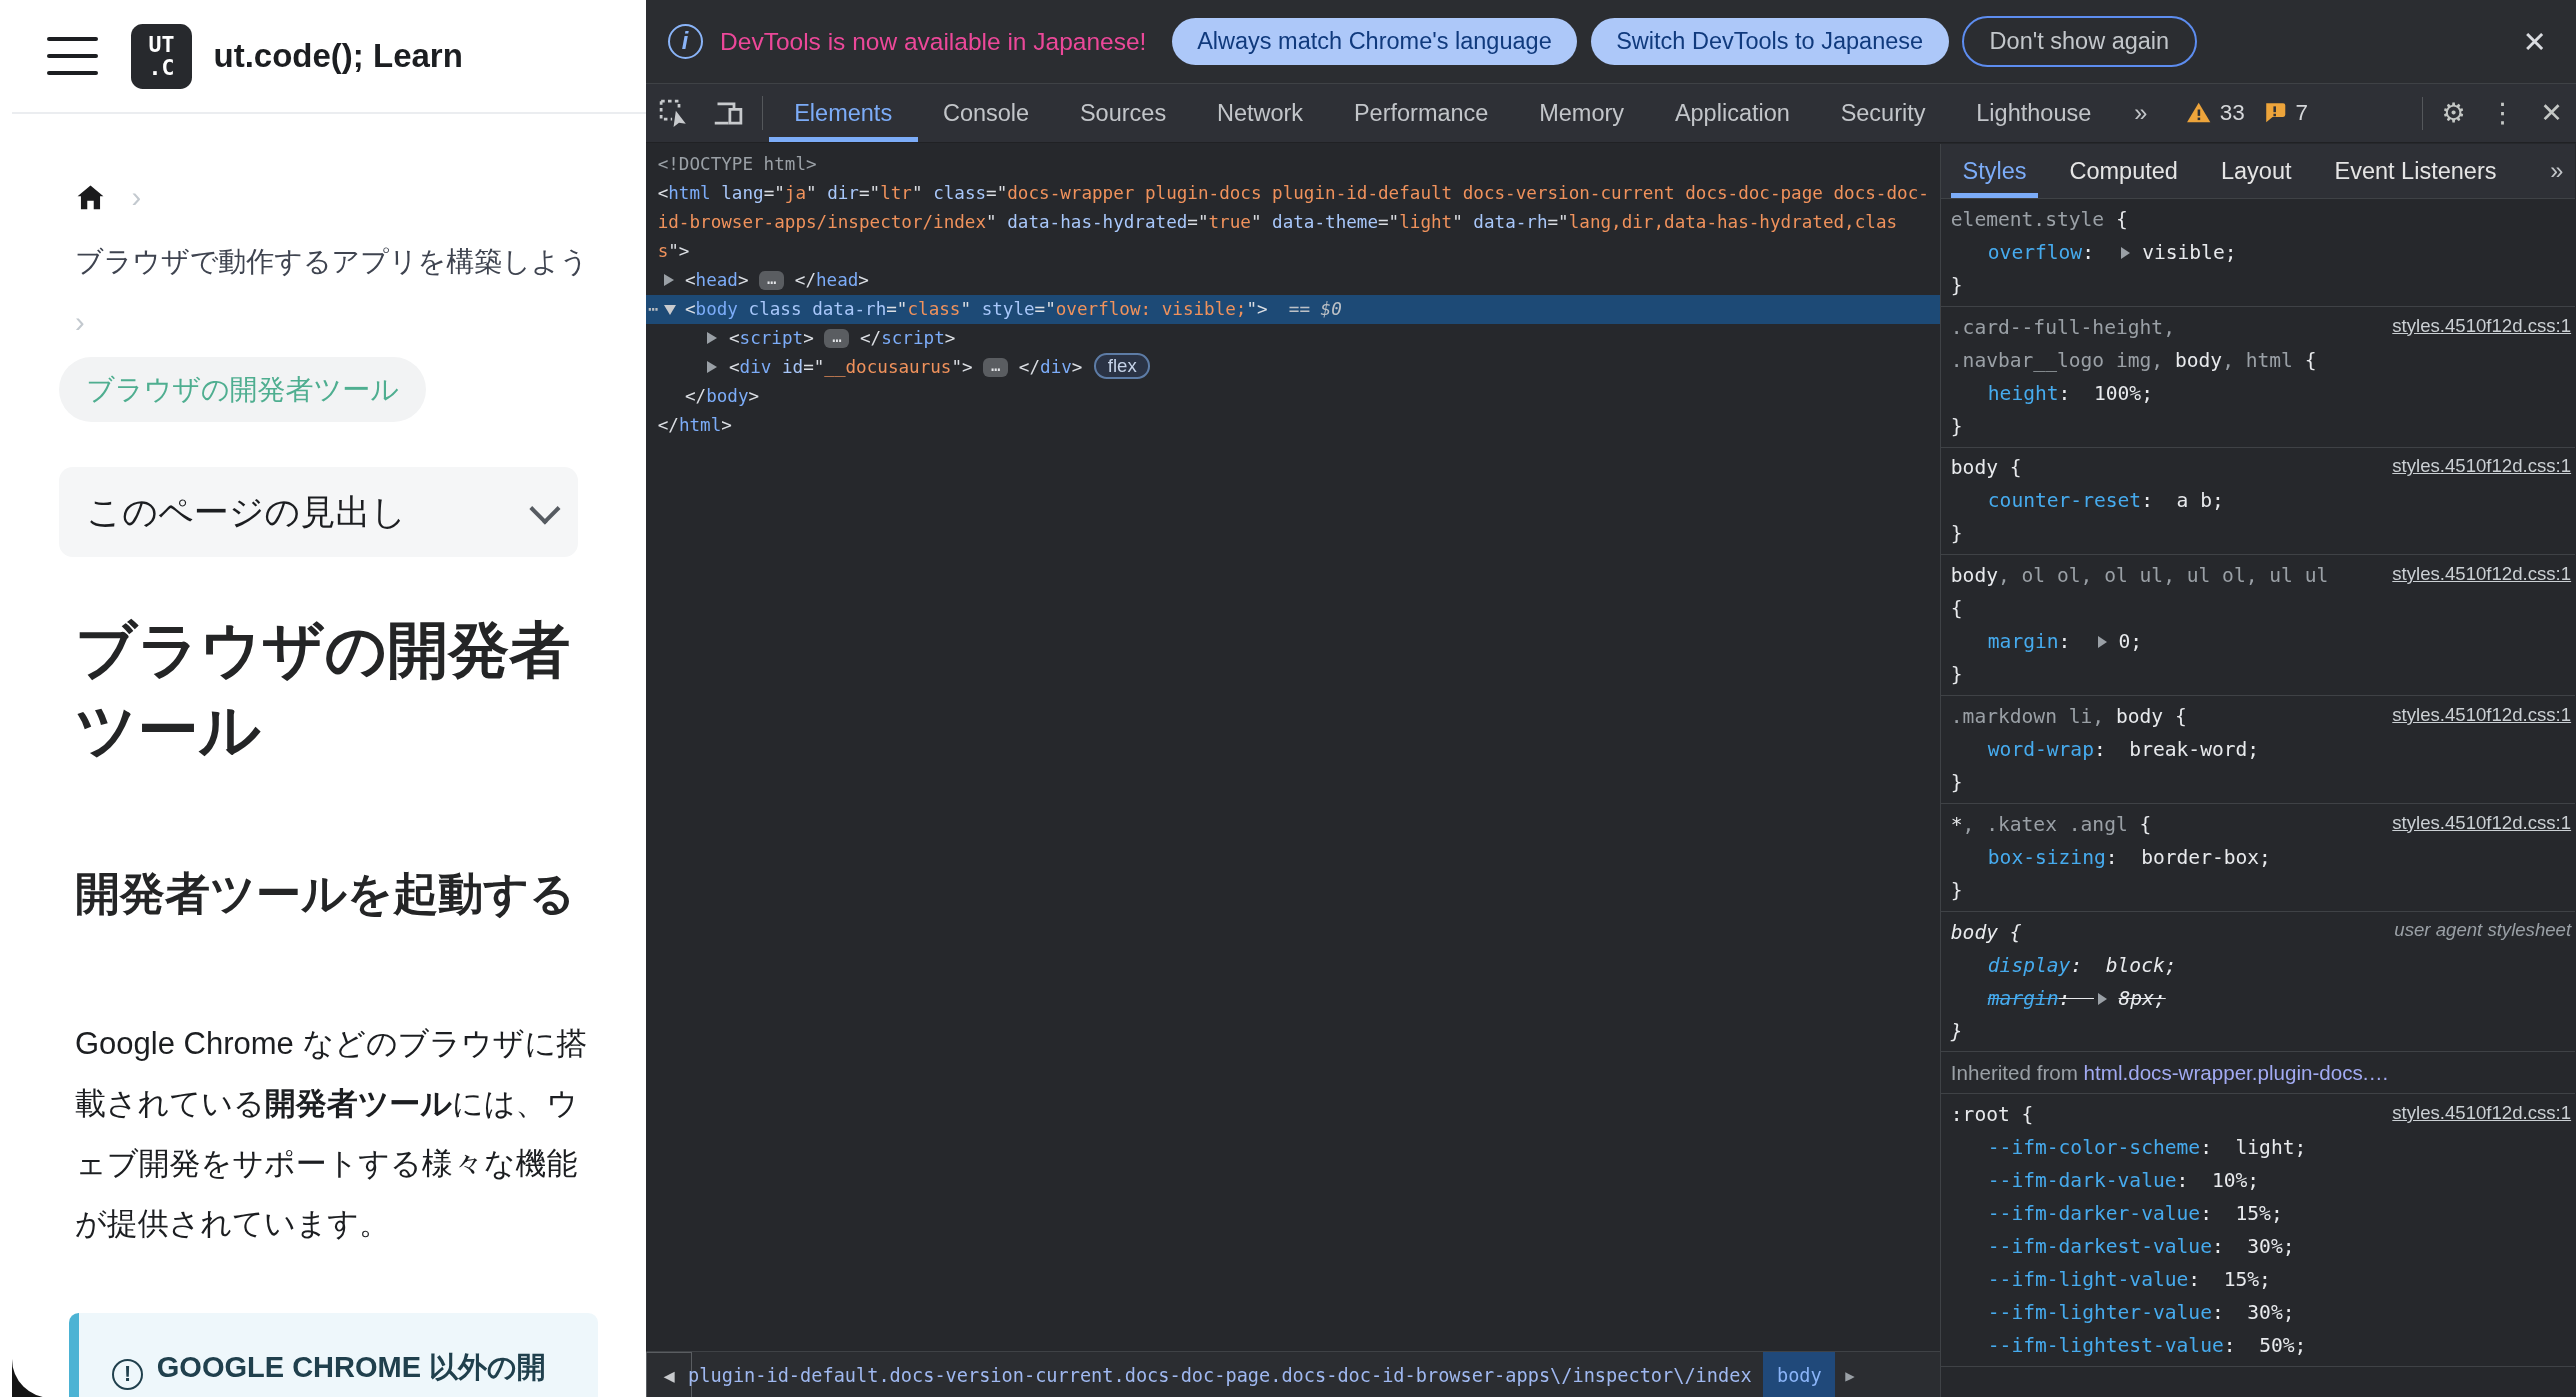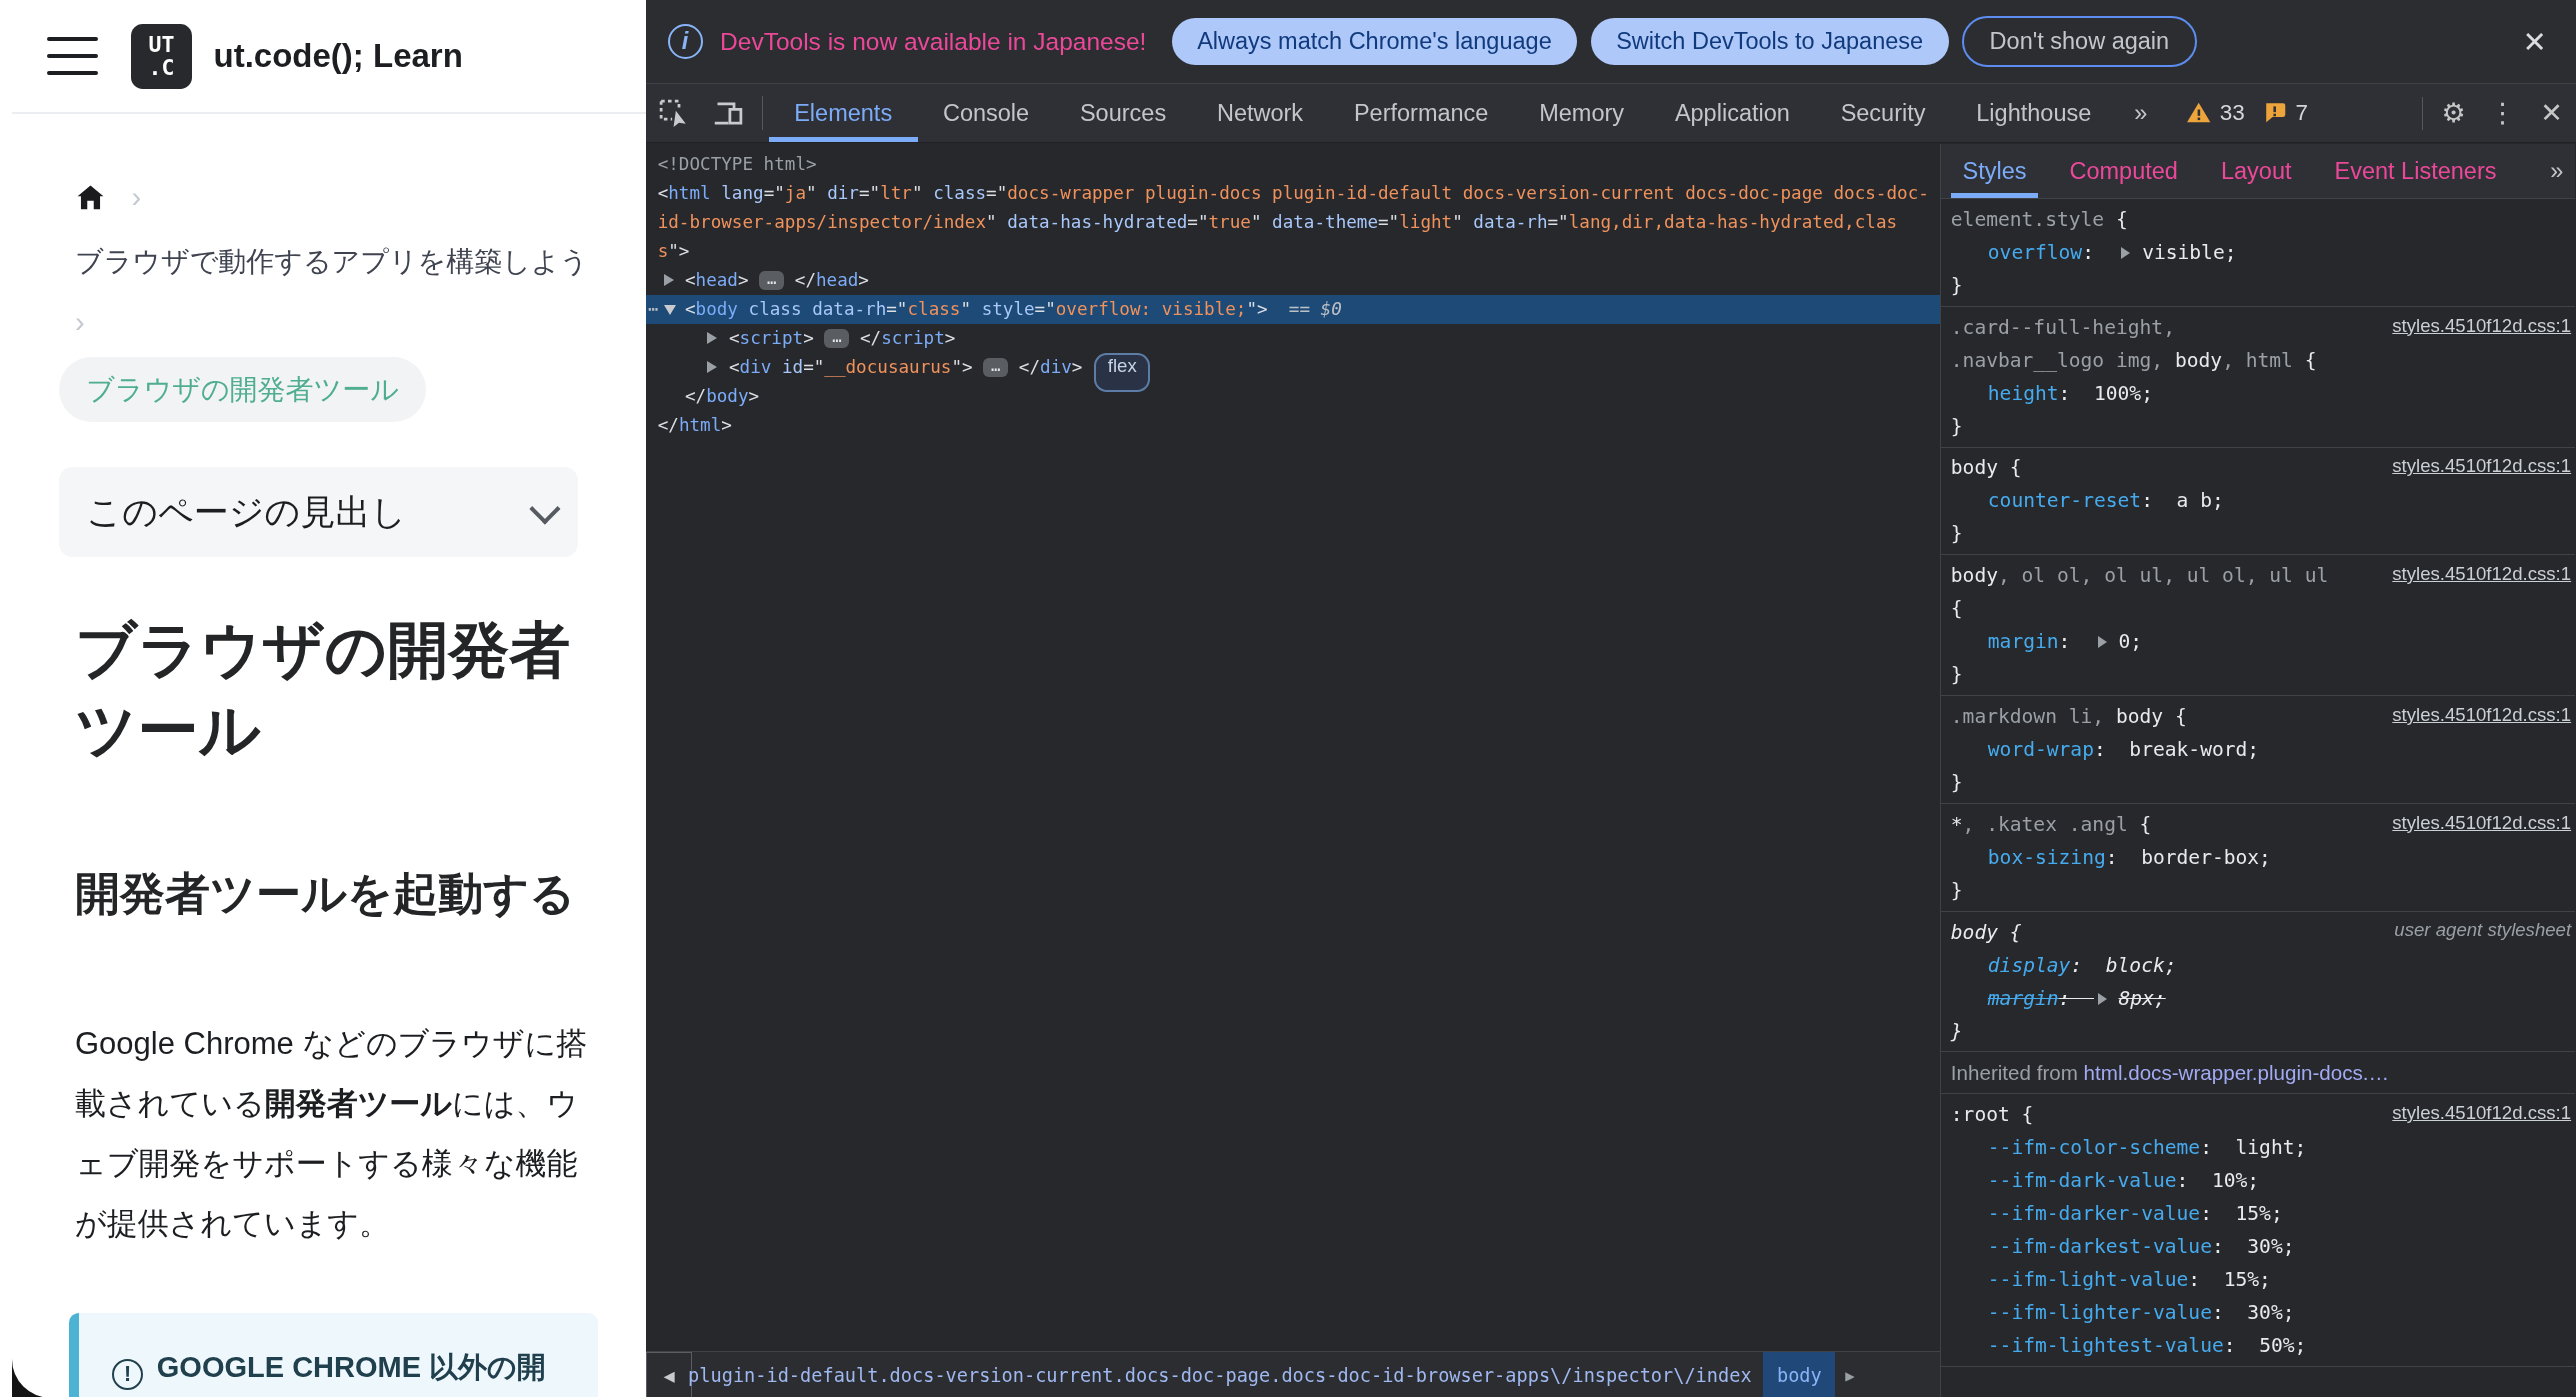--- a/index.html
+++ b/index.html
@@ -78,34 +78,34 @@
   .arr.r { border-top:6.9px solid transparent; border-bottom:6.9px solid transparent; border-left:10.8px solid #9aa0a6; top:7.8px; }
   .arr.d { border-left:6.9px solid transparent; border-right:6.9px solid transparent; border-top:10.8px solid #c8cacd; top:9.8px; }
   .arr.a1 { left:17.6px; } .arr.a2 { left:61px; }
   .gdots { position:absolute; left:2px; top:0; color:#b9bdc1; font-size:17.6px; letter-spacing:1px; }
   .tk-p { color:#dbdee3; } .tk-t { color:#7cacf8; } .tk-a { color:#a8c7fa; }
   .tk-v { color:#f0925c; } .tk-g { color:#9aa0a6; } .tk-i { color:#bdc1c6; font-style:italic; }
   .ell { display:inline-block; background:#5a5d61; color:#e3e5e8; border-radius:5.9px; height:19.6px;
          line-height:15.7px; padding:0 7.8px; font-size:15.7px; vertical-align:2px; cursor:pointer; }
   .flex-badge { display:inline-block; margin-left:11.7px; border:2px solid #5d7ca6; background:#2a3345;
                 color:#c6d3e8; border-radius:12.7px; font-family:"Liberation Sans",sans-serif; font-size:18.6px;
-                height:39px; line-height:22.5px; padding:0 11.7px; vertical-align:1px; cursor:pointer; }
+                height:26px; line-height:22.5px; padding:0 11.7px; vertical-align:1px; cursor:pointer; }
 
   
   .statusbar { height:47px; background:#2b2d31; border-top:1px solid #3f4246; display:flex; align-items:stretch;
                font-family:"DejaVu Sans Mono", monospace; font-size:18.6px; overflow:hidden; }
   .sb-arrow { width:46px; border:1px solid #5a5d61; display:flex; align-items:center; justify-content:center; color:#c8cacd; cursor:pointer; flex:0 0 auto; }
   .sb-crumb { display:flex; align-items:center; color:#9fb8f0; white-space:nowrap; margin-left:3.9px; overflow:hidden; }
   .sb-sel { background:#20497a; color:#8ab4f8; display:flex; align-items:center; padding:0 13.7px; margin-left:11.7px; flex:0 0 auto; cursor:pointer; }
   .sb-next { display:flex; align-items:center; color:#9aa0a6; padding:0 9.8px; font-size:15.7px; flex:0 0 auto; cursor:pointer; }
 
   
   .styles-col { width:634px; display:flex; flex-direction:column; background:#26282c; overflow:hidden; }
   .st-tabs { height:55px; background:#2e3036; border-bottom:1px solid #3f4246; display:flex; align-items:stretch; }
-  .st-tab { position:relative; display:flex; align-items:center; padding:0 21.5px; font-size:23.5px; color:#ec4899; cursor:pointer; }
+  .st-tab { position:relative; display:flex; align-items:center; padding:0 21.5px; font-size:23.5px; color:#e5e5e5; cursor:pointer; }
   .st-tab.active { color:#7cacf8; }
   .st-tab.active::after { content:""; position:absolute; left:9.8px; right:9.8px; bottom:0; height:4.9px; background:#7cacf8; }
   .st-more { margin-left:auto; display:flex; align-items:center; padding:0 13.7px; color:#c2c5c9; font-size:23.5px; letter-spacing:-2px; cursor:pointer; }
   .st-toolbar { height:53px; border-bottom:1px solid #3f4246; display:flex; align-items:center; padding:0 9.8px; }
   .filter-input { width:315px; height:39px; background:transparent; border:2px solid #70757a; border-radius:9.8px;
                   color:#e8eaed; font-size:21.5px; padding:0 13.7px; outline:none; }
   .filter-input::placeholder { color:#9aa0a6; }
   .st-tb-txt { font-size:21.5px; color:#c8cacd; margin-left:25.4px; cursor:pointer; }
   .st-tb-ic { margin-left:25.4px; color:#c8cacd; cursor:pointer; display:flex; align-items:center; }
   .plus-ic { position:relative; font-size:29px; line-height:29px; }

